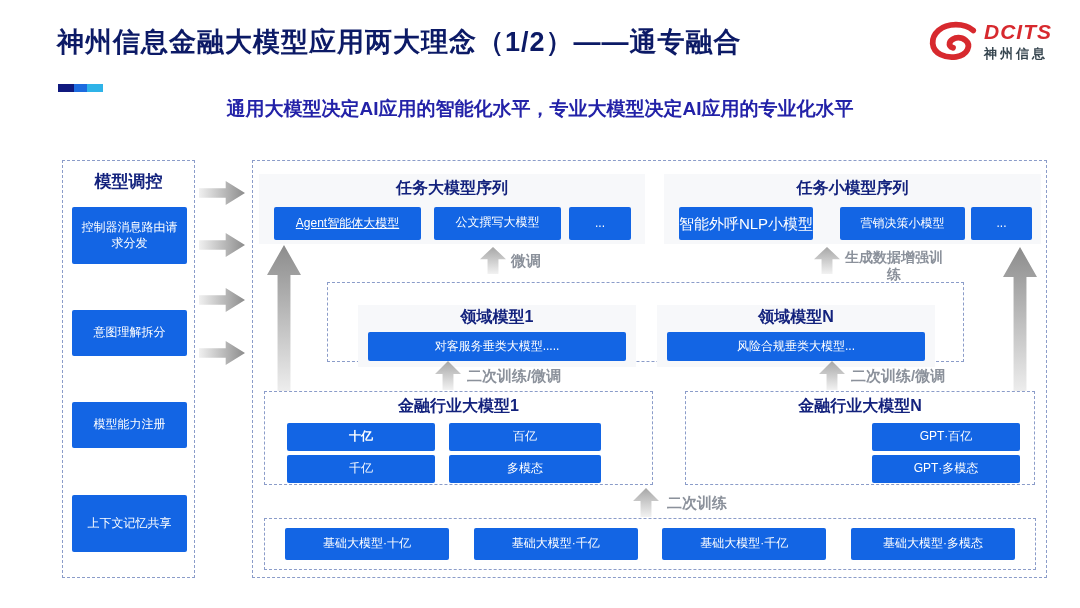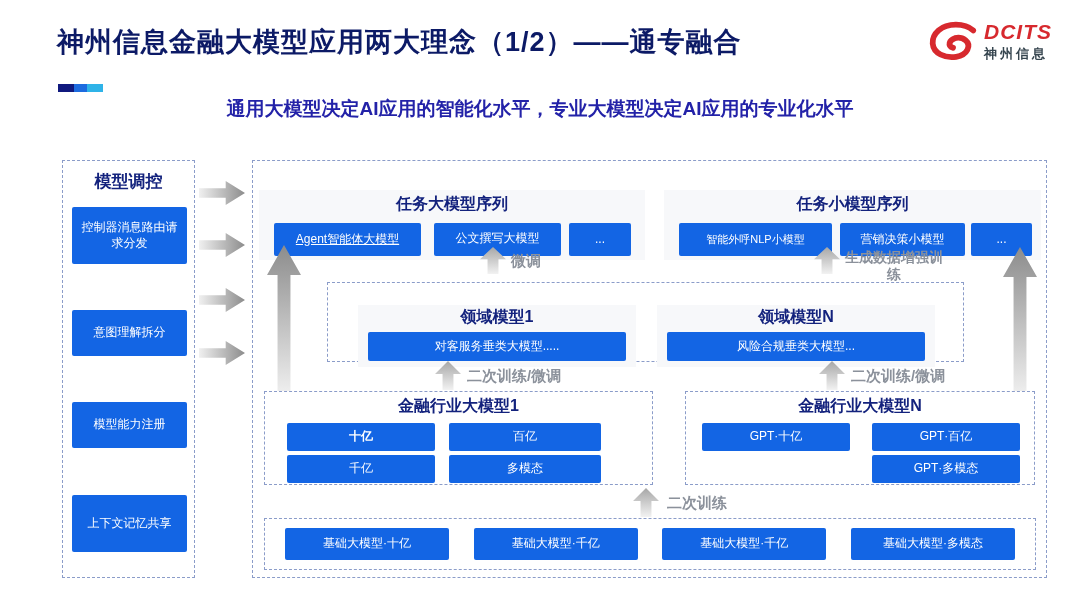--- a/index.html
+++ b/index.html
@@ -41,21 +41,21 @@
       clip-path:polygon(50% 0,100% 30px,69% 30px,69% 100%,31% 100%,31% 30px,0 30px); }
 
   
   .sidebar { left:62px; top:160px; width:133px; height:418px; }
   .sidebar .sec-title { top:9px; font-size:17px; }
   .sb-node { left:9px; width:115px; padding:4px 4px; }
 
   
   .main { left:252px; top:160px; width:795px; height:418px; }
 
-  .task-panel { top:29px; height:70px; }
+  .task-panel { top:13px; height:70px; }
   .task-panel .sec-title { top:4px; }
   .task-node { top:33px; height:33px; }
 
   .domain-box { left:74px; top:121px; width:637px; height:80px; }
   .domain-panel { top:22px; width:278px; height:62px; }
   .domain-panel .sec-title { top:2px; }
   .domain-node { left:10px; right:10px; top:27px; height:29px; }
 
   .ind-box { top:230px; height:94px; }
   .ind-box .sec-title { top:4px; }
@@ -107,21 +107,21 @@
 
     <div class="panel task-panel" style="left:6px;width:386px;">
       <div class="sec-title">任务大模型序列</div>
       <div class="node task-node nowrap" style="left:15px;width:147px;text-decoration:underline;">Agent智能体大模型</div>
       <div class="node task-node nowrap" style="left:175px;width:127px;font-family:Liberation Mono, monospace;">公文撰写大模型</div>
       <div class="node task-node nowrap" style="left:310px;width:62px;">...</div>
     </div>
 
     <div class="panel task-panel" style="left:411px;width:377px;">
       <div class="sec-title">任务小模型序列</div>
-      <div class="node task-node nowrap" style="left:15px;width:153px;font-size:11px;">智能外呼NLP小模型</div>
+      <div class="node task-node nowrap" style="left:15px;width:134px;font-size:15px;">智能外呼NLP小模型</div>
       <div class="node task-node nowrap" style="left:176px;width:125px;">营销决策小模型</div>
       <div class="node task-node nowrap" style="left:307px;width:61px;">...</div>
     </div>
 
     <div class="ar-tall" style="left:14px;top:84px;height:146px;"></div>
     <div class="ar-tall" style="left:750px;top:86px;height:144px;"></div>
 
     <div class="ar-up" style="left:227px;top:86px;"></div>
     <div class="lbl" style="left:258px;top:91px;">微调</div>
 
@@ -147,21 +147,20 @@
     <div class="dashed ind-box" style="left:11px;width:389px;">
       <div class="sec-title">金融行业大模型1</div>
       <div class="node ind-node nowrap" style="left:22px;top:31px;width:148px;font-weight:bold;">十亿</div>
       <div class="node ind-node nowrap" style="left:22px;top:63px;width:148px;">千亿</div>
       <div class="node ind-node nowrap" style="left:184px;top:31px;width:152px;">百亿</div>
       <div class="node ind-node nowrap" style="left:184px;top:63px;width:152px;">多模态</div>
     </div>
 
     <div class="dashed ind-box" style="left:432px;width:350px;">
       <div class="sec-title">金融行业大模型N</div>
-      <div class="node ind-node nowrap" style="left:16px;top:31px;width:148px;">GPT·十亿</div>
       <div class="node ind-node nowrap" style="left:186px;top:31px;width:148px;">GPT·百亿</div>
       <div class="node ind-node nowrap" style="left:186px;top:63px;width:148px;">GPT·多模态</div>
     </div>
 
     <div class="ar-up" style="left:380px;top:327px;height:29px;"></div>
     <div class="lbl" style="left:414px;top:333px;">二次训练</div>
 
     <div class="dashed found-box">
       <div class="node found-node nowrap">基础大模型·十亿</div>
       <div class="node found-node nowrap">基础大模型·千亿</div>

